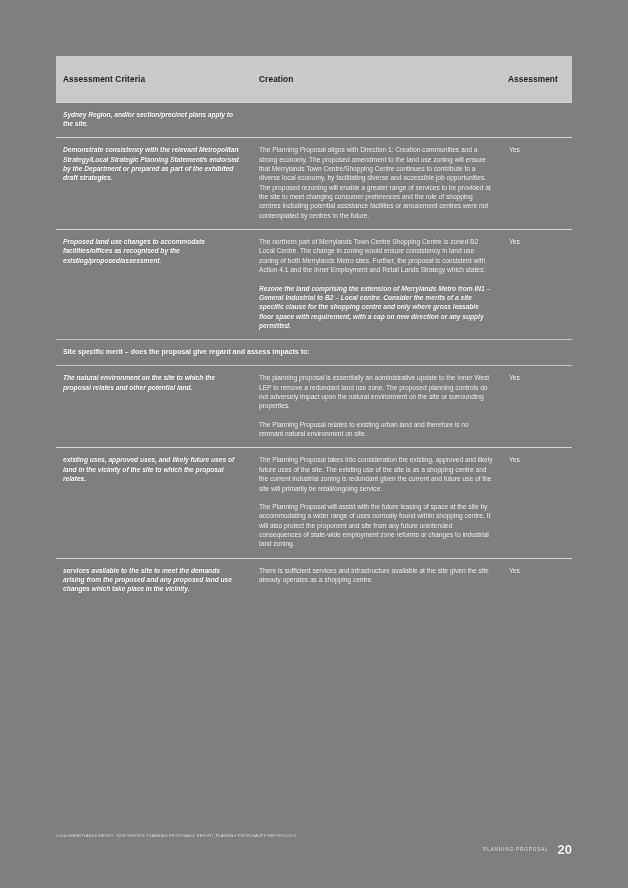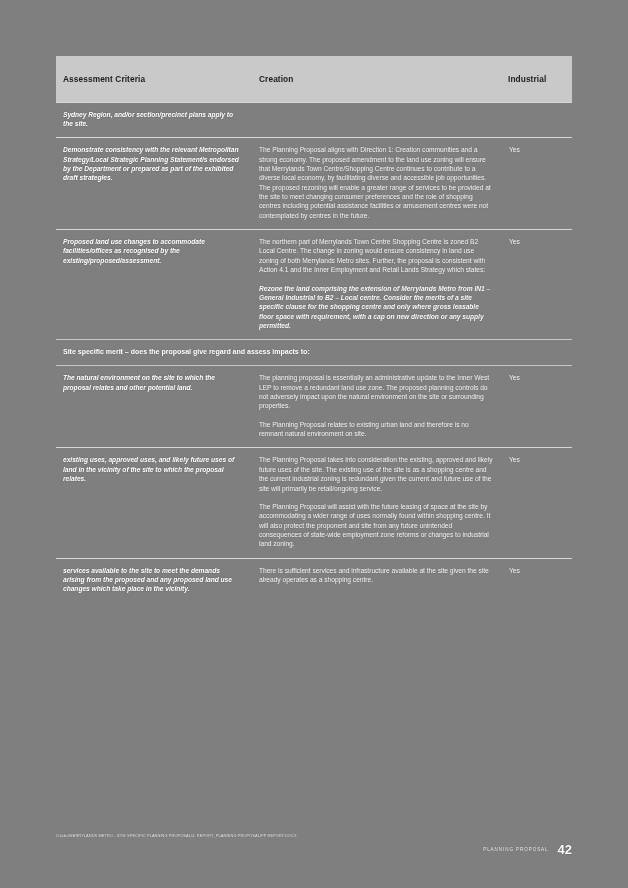--- a/index.html
+++ b/index.html
@@ -150,21 +150,21 @@
   <table class="tbl">
     <colgroup>
       <col class="c-crit">
       <col class="c-resp">
       <col class="c-cons">
     </colgroup>
     <thead>
       <tr>
         <th class="th-crit">Assessment Criteria</th>
         <th class="th-resp">Creation</th>
-        <th class="th-cons">Industrial</th>
+        <th class="th-cons">Assessment</th>
       </tr>
     </thead>
     <tbody id="tbody">
         <tr class="sub-row">
           <td>
             <div class="crit blurry-strong">Sydney Region, and/or section/precinct plans apply to the site.</div>
           </td>
           <td class="resp"></td>
           <td>
             <div class="cons blurry"></div>
@@ -233,17 +233,17 @@
             <div class="cons blurry">Yes</div>
           </td>
         </tr>
       </tbody>
   </table>
 
   <div class="footer">
     <div class="footer-path">I:\Jobs\MERRYLANDS METRO - SITE SPECIFIC PLANNING PROPOSAL\4. REPORT_PLANNING PROPOSAL\PP REPORT.DOCX</div>
     <div class="footer-right">
       <span class="footer-doc">PLANNING PROPOSAL</span>
-      <span class="footer-page">42</span>
+      <span class="footer-page">20</span>
     </div>
   </div>
 
 </div>
 
 </body></html>

